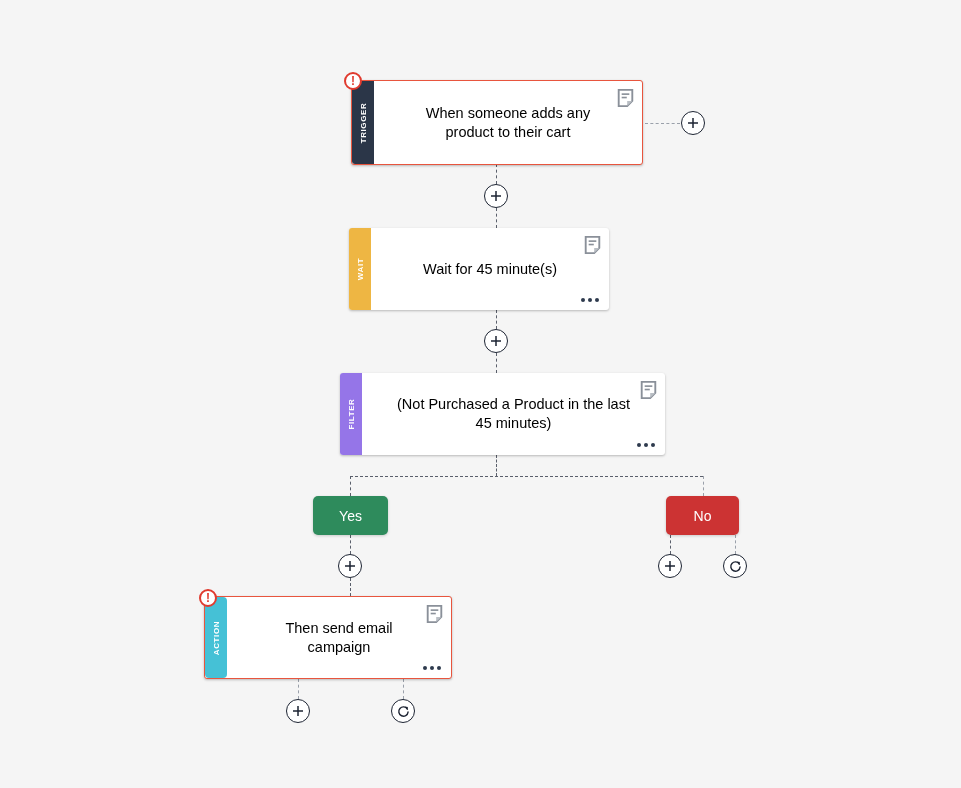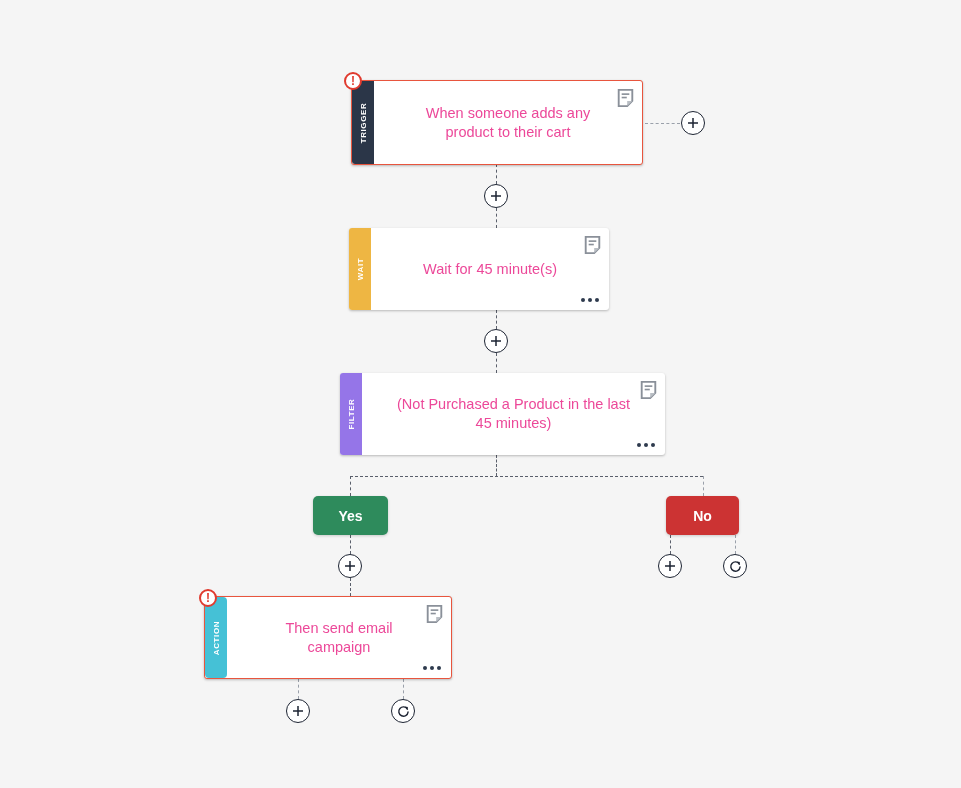--- a/index.html
+++ b/index.html
@@ -63,21 +63,21 @@
   .body {
     flex: 1 1 auto;
     position: relative;
     display: flex;
     align-items: center;
     justify-content: center;
     padding: 10px 34px;
   }
   .title {
     text-align: center;
-    color: #ec4899;
+    color: #000000;
     font-size: 14.5px;
     line-height: 1.28;
   }
 
   
   .note-icon {
     position: absolute;
     top: 8px;
     right: 8px;
     width: 17px;
@@ -129,21 +129,21 @@
 
   
   .pill {
     position: absolute;
     display: flex;
     align-items: center;
     justify-content: center;
     border-radius: 5px;
     color: #ffffff;
     font-size: 14px;
-    font-weight: bold;
+    font-weight: normal;
     box-shadow: 0 1px 3px rgba(0,0,0,0.18);
   }
 </style>
 </head>
 <body>
 
 <div id="canvas">
 
   <div class="hline soft" style="left:645px; top:123px; width:35px;"></div>
 

